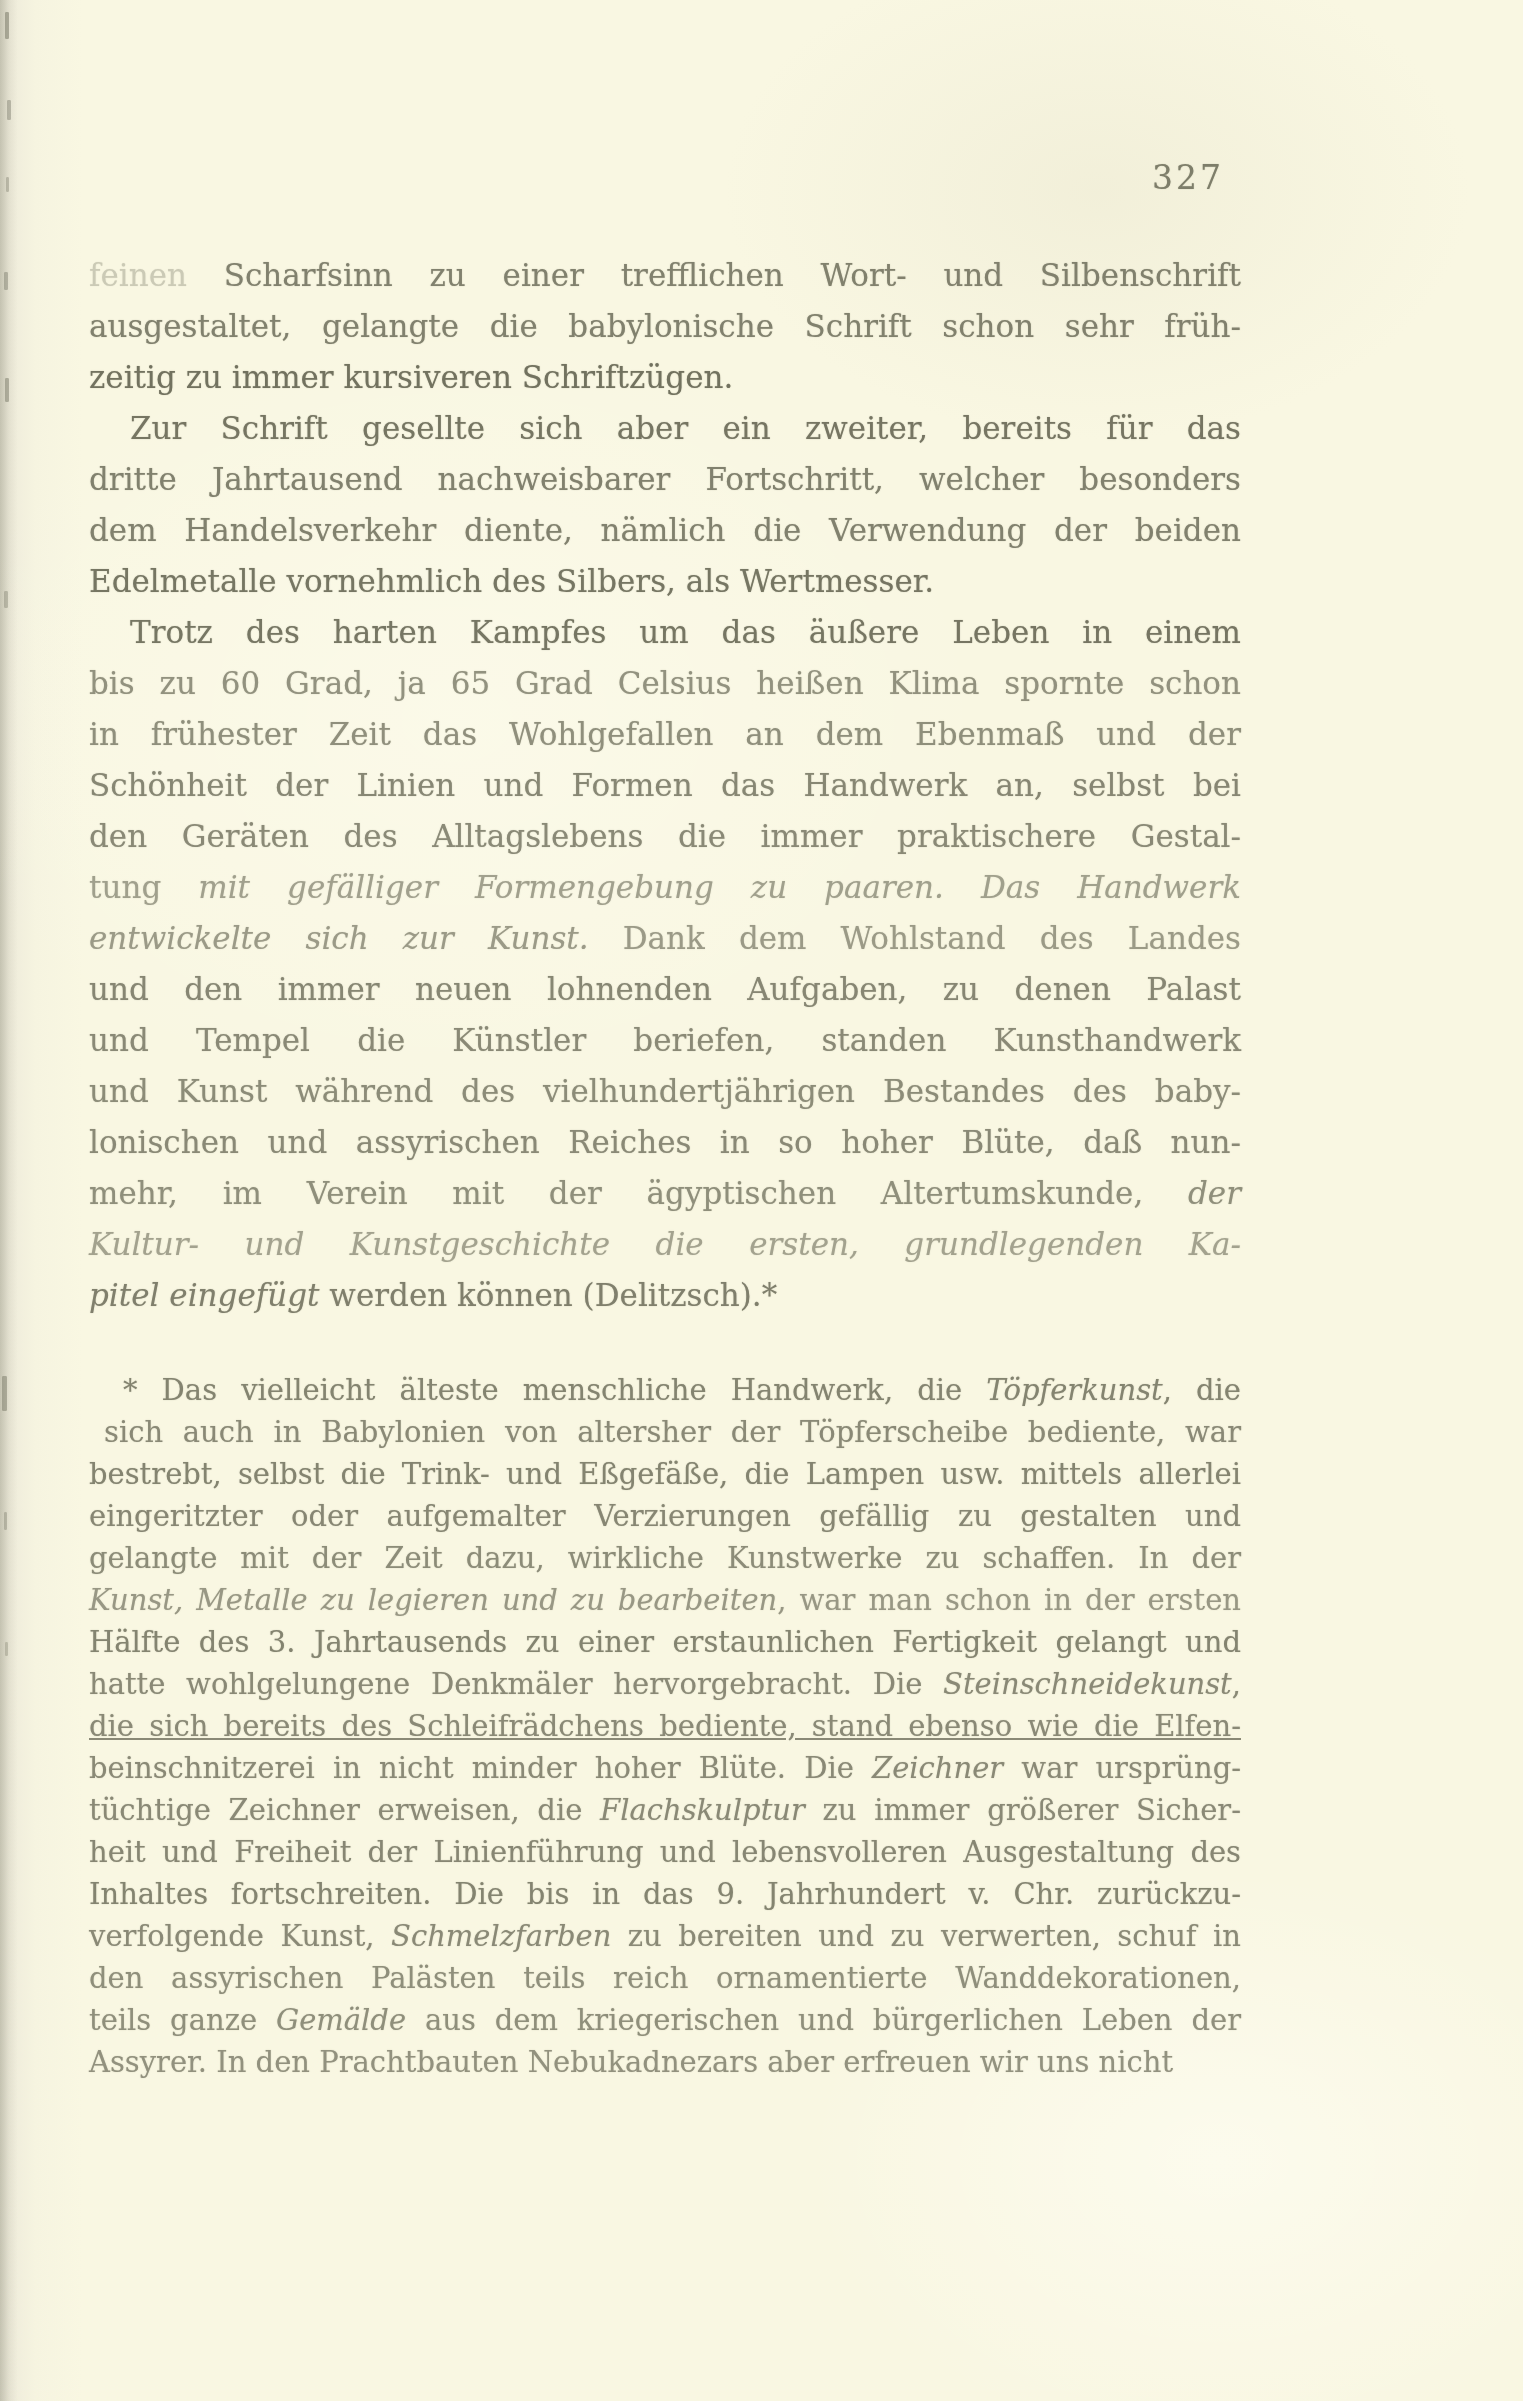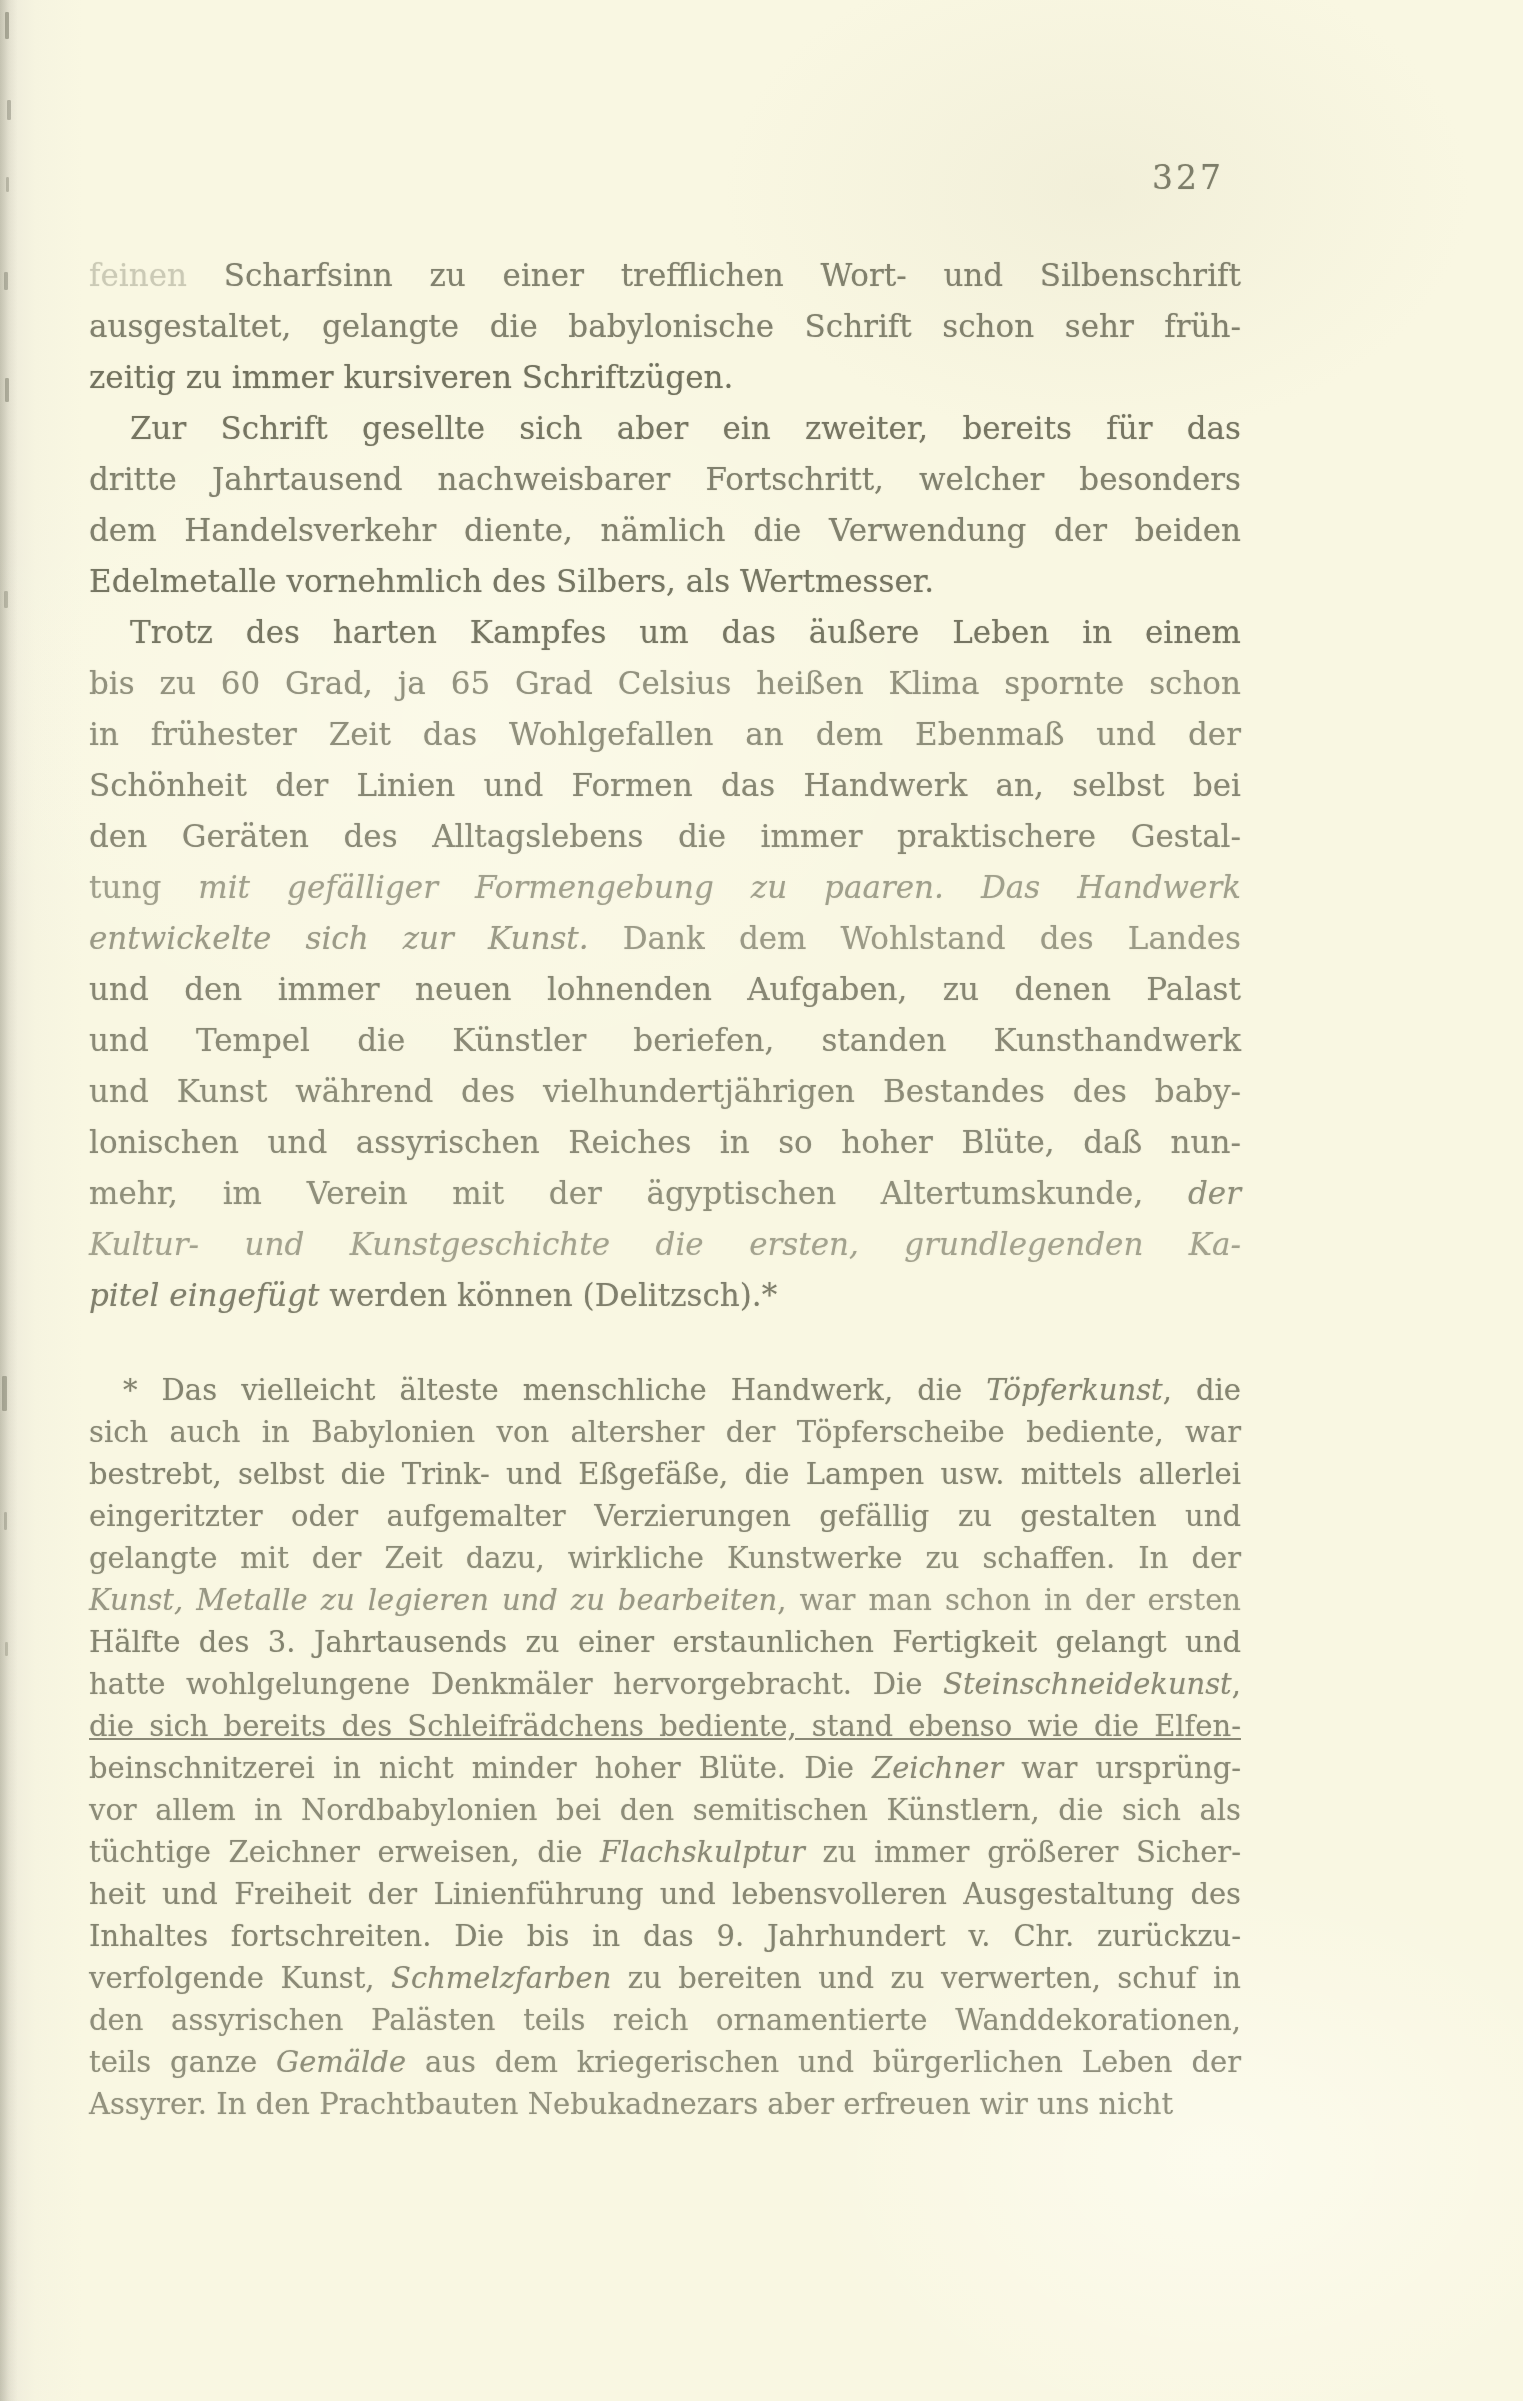--- a/index.html
+++ b/index.html
@@ -99,30 +99,29 @@
       <div class="line" style="opacity: 0.78;"><span>und Tempel die Künstler beriefen, standen Kunsthandwerk</span></div>
       <div class="line" style="opacity: 0.76;"><span>und Kunst während des vielhundertjährigen Bestandes des baby-</span></div>
       <div class="line" style="opacity: 0.78;"><span>lonischen und assyrischen Reiches in so hoher Blüte, daß nun-</span></div>
       <div class="line" style="opacity: 0.74;"><span>mehr, im Verein mit der ägyptischen Altertumskunde, </span><span class="it">der</span></div>
       <div class="line" style="opacity: 0.6;"><span class="it">Kultur- und Kunstgeschichte die ersten, grundlegenden Ka-</span></div>
       <div class="line last" style="opacity: 0.85;"><span class="it">pitel eingefügt</span><span> werden können (Delitzsch).*</span></div>
     </div>
 
   <div class="footnote">
       <div class="line indent" style="opacity: 0.82;"><span>* Das vielleicht älteste menschliche Handwerk, die </span><span class="it">Töpferkunst</span><span>, die</span></div>
-      <div class="line" style="opacity: 0.78;"><span>sich auch in Babylonien von altersher der Töpferscheibe bediente, war</span></div>
+      <div class="line" style="opacity: 0.78; margin-left: 15px;"><span>sich auch in Babylonien von altersher der Töpferscheibe bediente, war</span></div>
       <div class="line" style="opacity: 0.82;"><span>bestrebt, selbst die Trink- und Eßgefäße, die Lampen usw. mittels allerlei</span></div>
       <div class="line" style="opacity: 0.8;"><span>eingeritzter oder aufgemalter Verzierungen gefällig zu gestalten und</span></div>
       <div class="line" style="opacity: 0.76;"><span>gelangte mit der Zeit dazu, wirkliche Kunstwerke zu schaffen. In der</span></div>
       <div class="line" style="opacity: 0.68;"><span class="it">Kunst, Metalle zu legieren und zu bearbeiten</span><span>, war man schon in der ersten</span></div>
       <div class="line" style="opacity: 0.82;"><span>Hälfte des 3. Jahrtausends zu einer erstaunlichen Fertigkeit gelangt und</span></div>
       <div class="line" style="opacity: 0.78;"><span>hatte wohlgelungene Denkmäler hervorgebracht.  Die </span><span class="it">Steinschneidekunst</span><span>,</span></div>
       <div class="line" style="opacity: 0.78; text-decoration: underline;"><span>die sich bereits des Schleifrädchens bediente, stand ebenso wie die Elfen-</span></div>
       <div class="line" style="opacity: 0.78;"><span>beinschnitzerei in nicht minder hoher Blüte. Die </span><span class="it">Zeichner</span><span> war ursprüng-</span></div>
-      <div class="line" style="opacity: 0.76;"><span>vor allem in Nordbabylonien bei den semitischen Künstlern, die sich als</span></div>
       <div class="line" style="opacity: 0.78;"><span>tüchtige Zeichner erweisen, die </span><span class="it">Flachskulptur</span><span> zu immer größerer Sicher-</span></div>
       <div class="line" style="opacity: 0.8;"><span>heit und Freiheit der Linienführung und lebensvolleren Ausgestaltung des</span></div>
       <div class="line" style="opacity: 0.82;"><span>Inhaltes fortschreiten. Die bis in das 9. Jahrhundert v. Chr. zurückzu-</span></div>
       <div class="line" style="opacity: 0.78;"><span>verfolgende Kunst, </span><span class="it">Schmelzfarben</span><span> zu bereiten und zu verwerten, schuf in</span></div>
       <div class="line" style="opacity: 0.74;"><span>den assyrischen Palästen teils reich ornamentierte Wanddekorationen,</span></div>
       <div class="line" style="opacity: 0.74;"><span>teils ganze </span><span class="it">Gemälde</span><span> aus dem kriegerischen und bürgerlichen Leben der</span></div>
       <div class="line last" style="opacity: 0.72;"><span>Assyrer. In den Prachtbauten Nebukadnezars aber erfreuen wir uns nicht</span></div>
     </div>
 
 </div>

